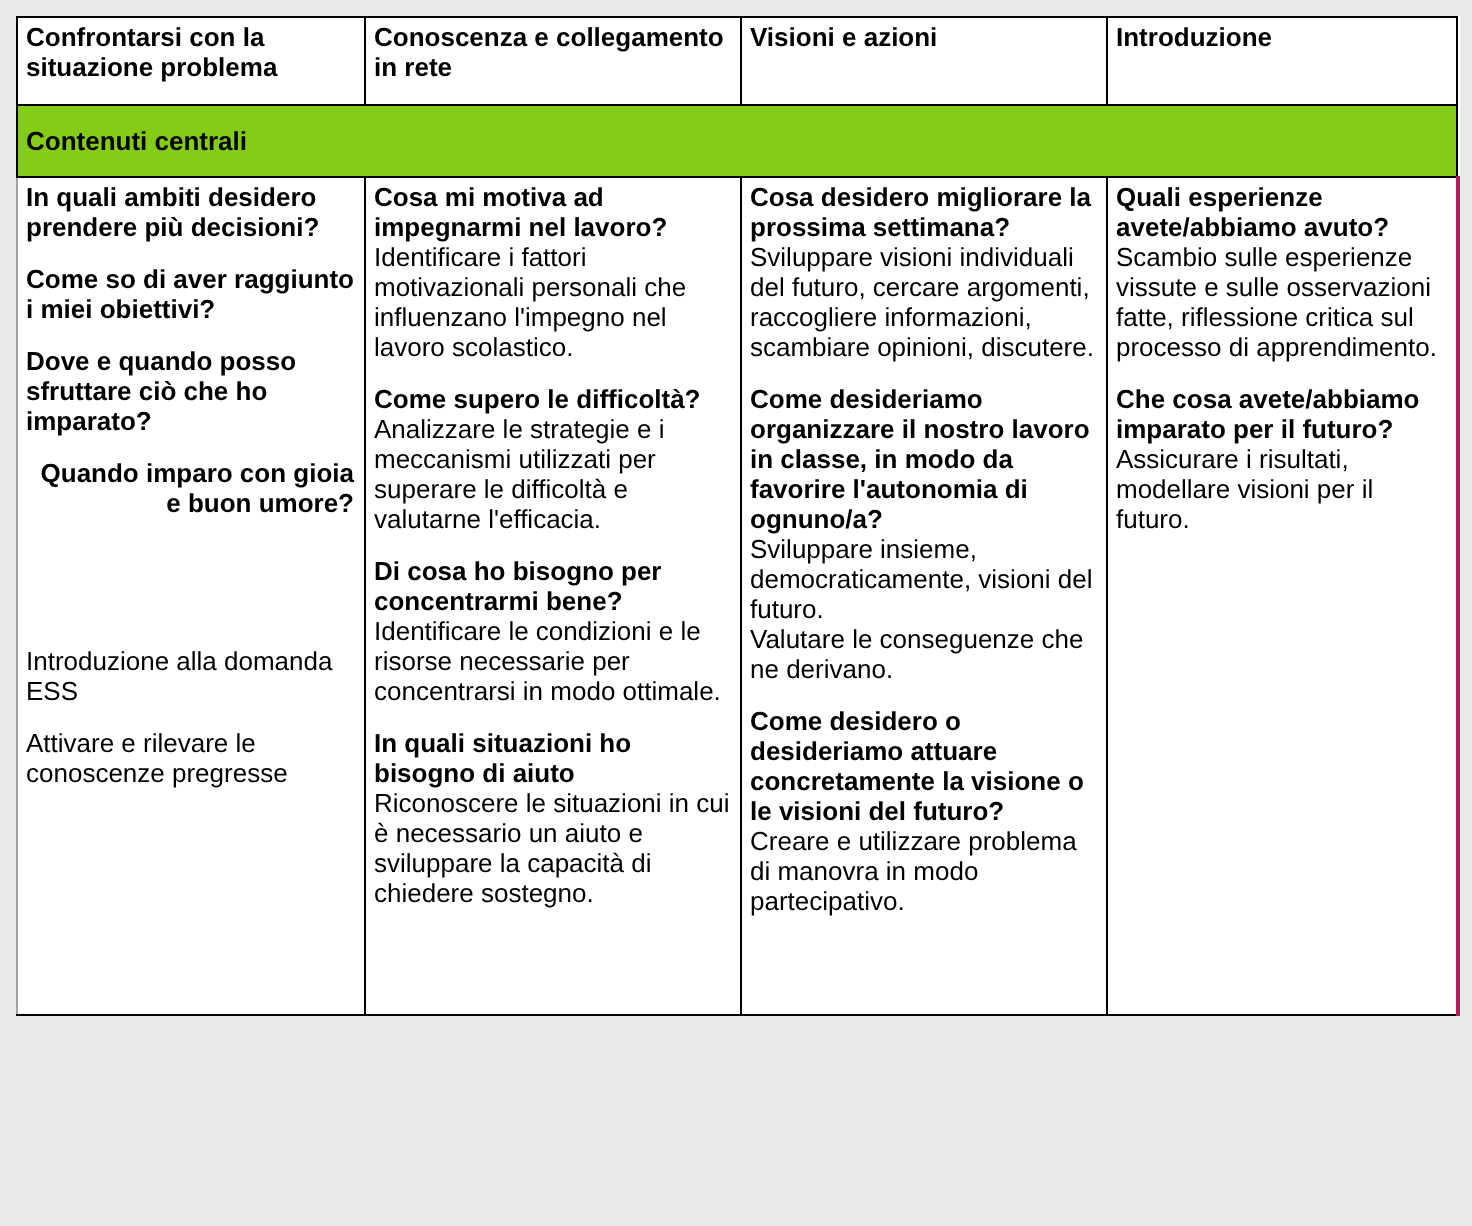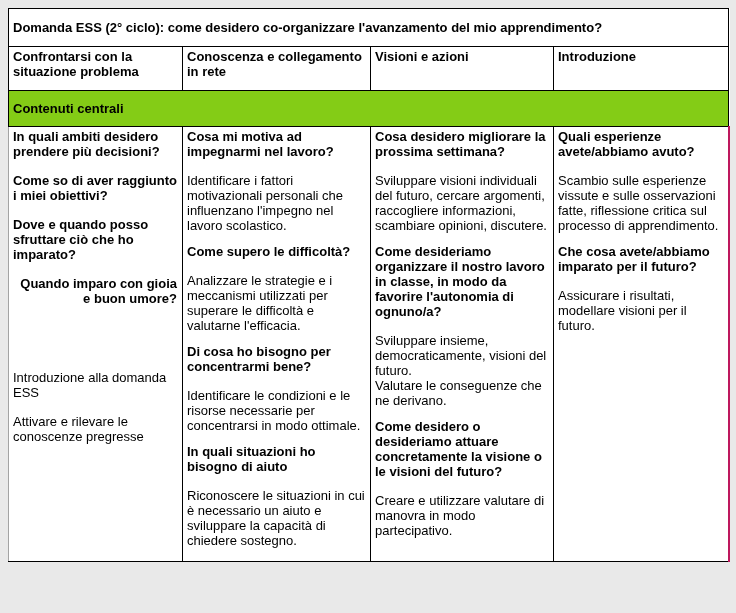--- a/index.html
+++ b/index.html
@@ -48,38 +48,35 @@
     height:414px;
     border-left:1px solid #c9c9c9;
     border-right:1px solid #c9c9c9;
     padding-top:4px;
   }
   .content-cell.first { border-left:1px solid #a3a3a3; }
   .content-cell.last  { border-right:2px solid #be185d; }
   .block { margin-bottom:11px; }
   .block.gap-after { margin-bottom:64px;text-align:right; }
   .block-heading { font-weight:bold; }
-  .block-body { white-space:pre-line;margin-top:14px; }
+  .block-body { white-space:pre-line; }
 </style>
 </head>
 <body>
 
 <div class="sheet">
   <table class="ess">
     <colgroup>
       <col style="width:174px">
       <col style="width:188px">
       <col style="width:183px">
       <col style="width:175px">
     </colgroup>
 
     <tbody>
-        <tr>
-      <td class="title-cell" colspan="4">Domanda ESS (2° ciclo): come desidero co-organizzare l'avanzamento del mio apprendimento?</td>
-    </tr>
 
     <tr>
       <th class="col-header">Confrontarsi con la situazione problema</th>
       <th class="col-header">Conoscenza e collegamento in rete</th>
       <th class="col-header">Visioni e azioni</th>
       <th class="col-header">Introduzione</th>
     </tr>
 
 
     <tr>
@@ -138,21 +135,21 @@
           <div class="block-heading">Cosa desidero migliorare la prossima settimana?</div>
           <div class="block-body">Sviluppare visioni individuali del futuro, cercare argomenti, raccogliere informazioni, scambiare opinioni, discutere.</div>
         </div>
         <div class="block">
           <div class="block-heading">Come desideriamo organizzare il nostro lavoro in classe, in modo da favorire l'autonomia di ognuno/a?</div>
           <div class="block-body">Sviluppare insieme, democraticamente, visioni del futuro.
 Valutare le conseguenze che ne derivano.</div>
         </div>
         <div class="block">
           <div class="block-heading">Come desidero o desideriamo attuare concretamente la visione o le visioni del futuro?</div>
-          <div class="block-body">Creare e utilizzare valutare di manovra in modo partecipativo.</div>
+          <div class="block-body">Creare e utilizzare problema di manovra in modo partecipativo.</div>
         </div>
       </td>
 
       <td class="content-cell last">
         <div class="block">
           <div class="block-heading">Quali esperienze avete/abbiamo avuto?</div>
           <div class="block-body">Scambio sulle esperienze vissute e sulle osservazioni fatte, riflessione critica sul processo di apprendimento.</div>
         </div>
         <div class="block">
           <div class="block-heading">Che cosa avete/abbiamo imparato per il futuro?</div>

